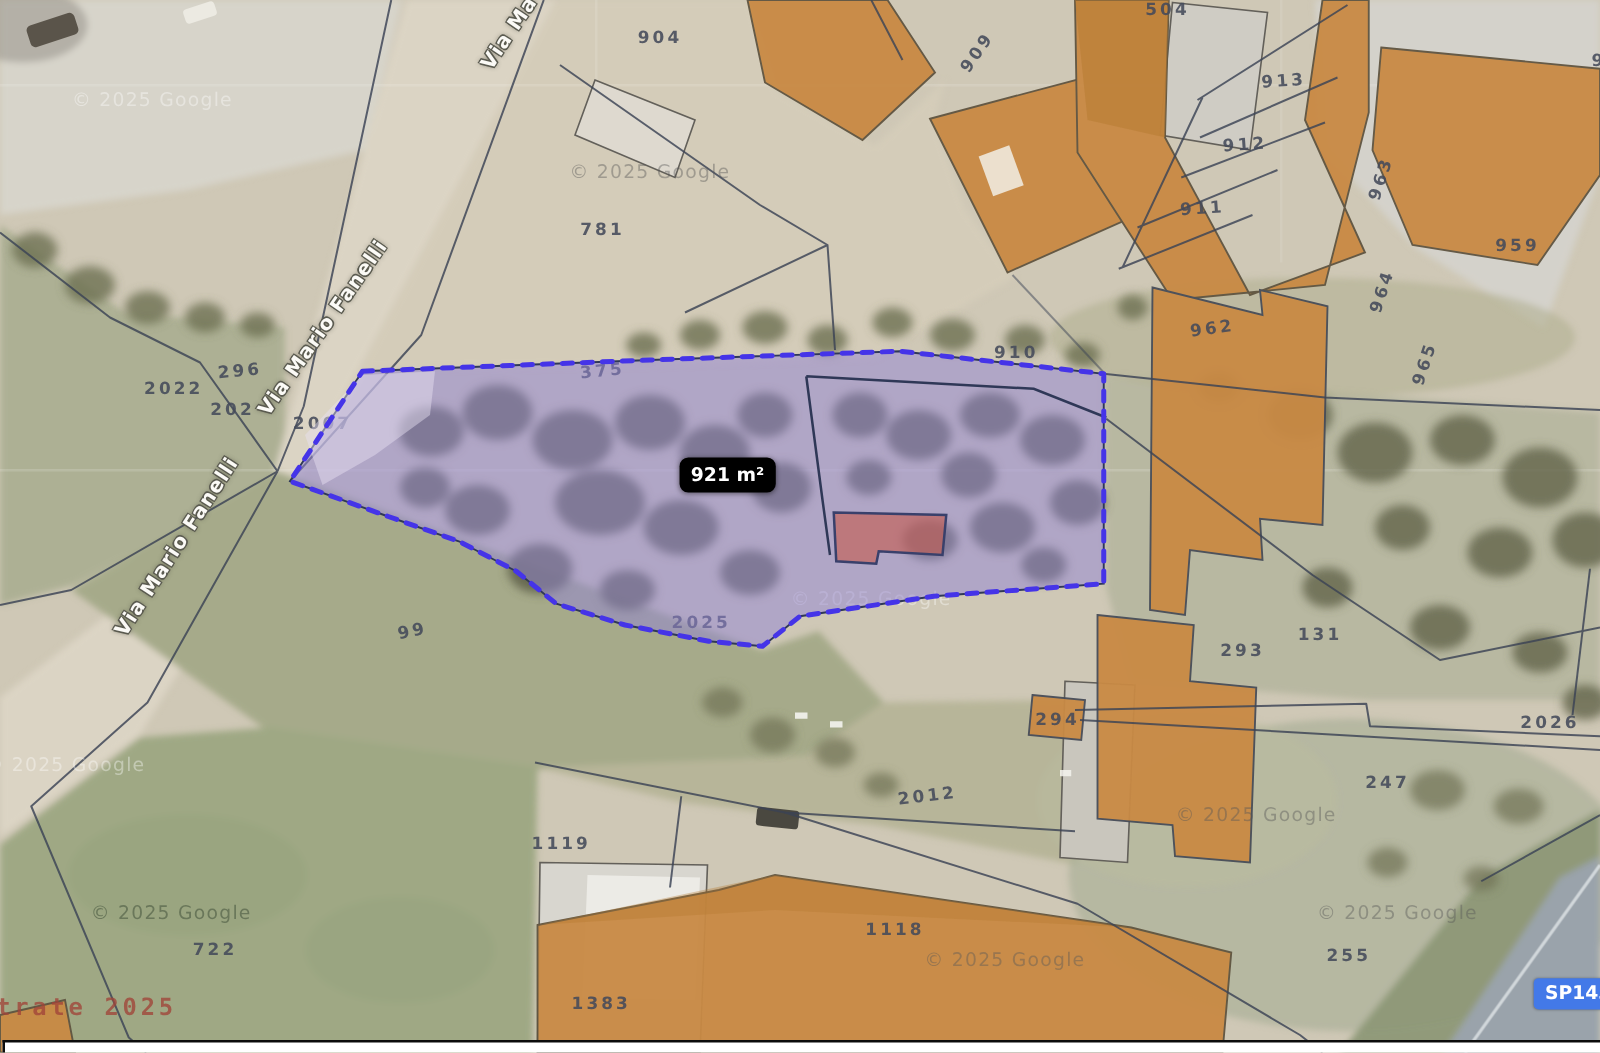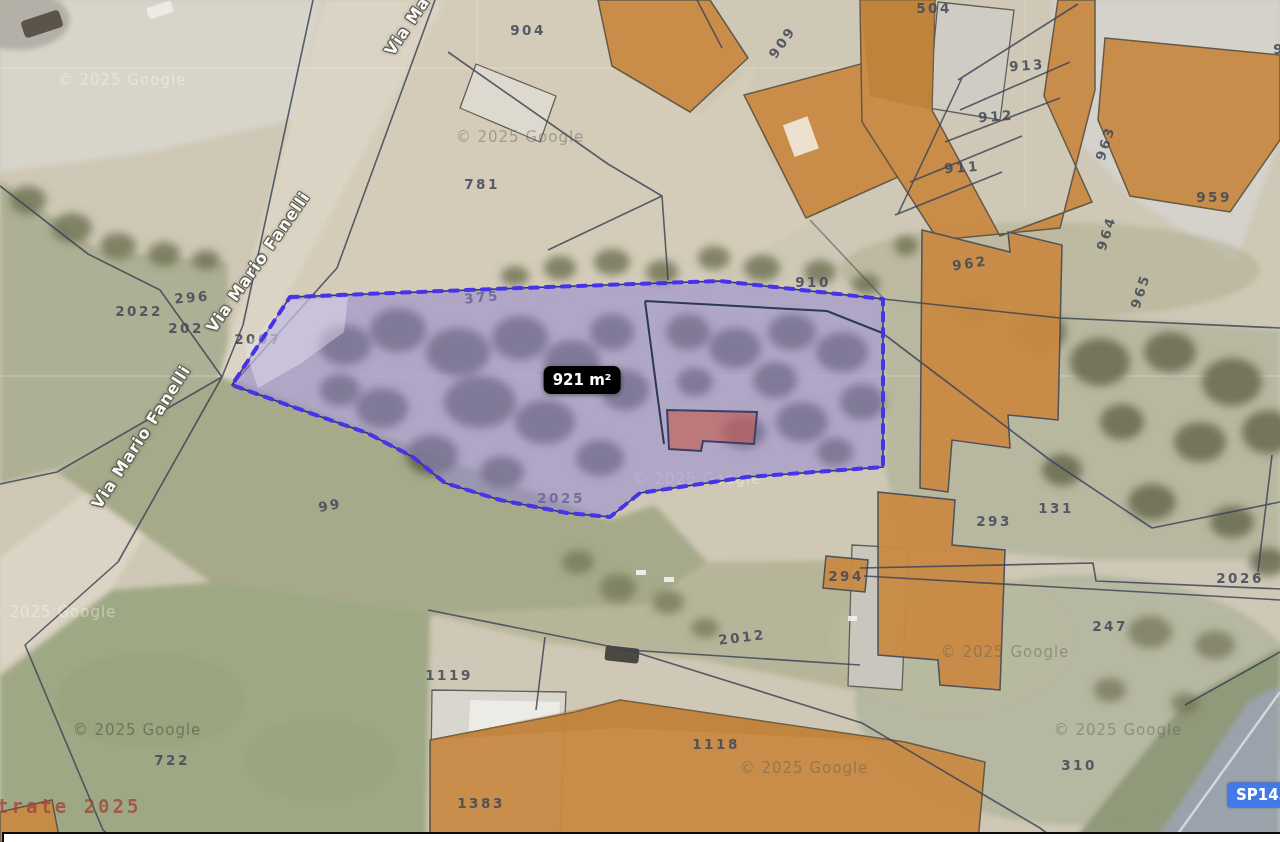--- a/index.html
+++ b/index.html
@@ -252,21 +252,21 @@
       <span class="parcel-number" style="left: 330px; top: 505px; transform: translate(-50%, -50%) rotate(-12deg);">99</span>
       <span class="parcel-number" style="left: 561px; top: 498px; transform: translate(-50%, -50%) rotate(0deg);">2025</span>
       <span class="parcel-number" style="left: 1056px; top: 508px; transform: translate(-50%, -50%) rotate(0deg);">131</span>
       <span class="parcel-number" style="left: 946px; top: 521px; transform: translate(-50%, -50%) rotate(0deg); margin-left: 48px;">293</span>
       <span class="parcel-number" style="left: 846px; top: 576px; transform: translate(-50%, -50%) rotate(0deg);">294</span>
       <span class="parcel-number" style="left: 1240px; top: 578px; transform: translate(-50%, -50%) rotate(0deg);">2026</span>
       <span class="parcel-number" style="left: 1110px; top: 626px; transform: translate(-50%, -50%) rotate(0deg);">247</span>
       <span class="parcel-number" style="left: 742px; top: 637px; transform: translate(-50%, -50%) rotate(-7deg);">2012</span>
       <span class="parcel-number" style="left: 449px; top: 675px; transform: translate(-50%, -50%) rotate(0deg);">1119</span>
       <span class="parcel-number" style="left: 716px; top: 744px; transform: translate(-50%, -50%) rotate(0deg);">1118</span>
-      <span class="parcel-number" style="left: 1079px; top: 765px; transform: translate(-50%, -50%) rotate(0deg);">310</span>
+      <span class="parcel-number" style="left: 1079px; top: 765px; transform: translate(-50%, -50%) rotate(0deg);">255</span>
       <span class="parcel-number" style="left: 172px; top: 760px; transform: translate(-50%, -50%) rotate(0deg);">722</span>
       <span class="parcel-number" style="left: 481px; top: 803px; transform: translate(-50%, -50%) rotate(0deg);">1383</span>
     </div>
 
   <div class="layer">
 
   <span class="street-label" style="left: 407px; top: 26px; transform: translate(-50%, -50%) rotate(-56deg);">Via Ma</span>
       <span class="street-label" style="left: 258px; top: 262px; transform: translate(-50%, -50%) rotate(-55deg);">Via Mario Fanelli</span>
       <span class="street-label" style="left: 141px; top: 437px; transform: translate(-50%, -50%) rotate(-57deg);">Via Mario Fanelli</span>
     </div>

